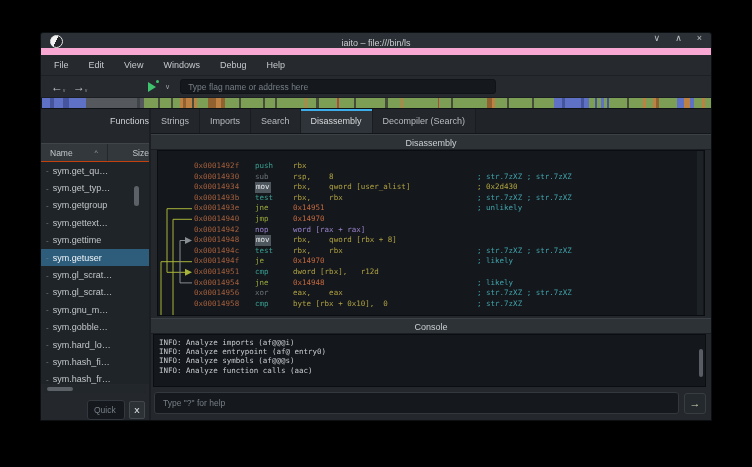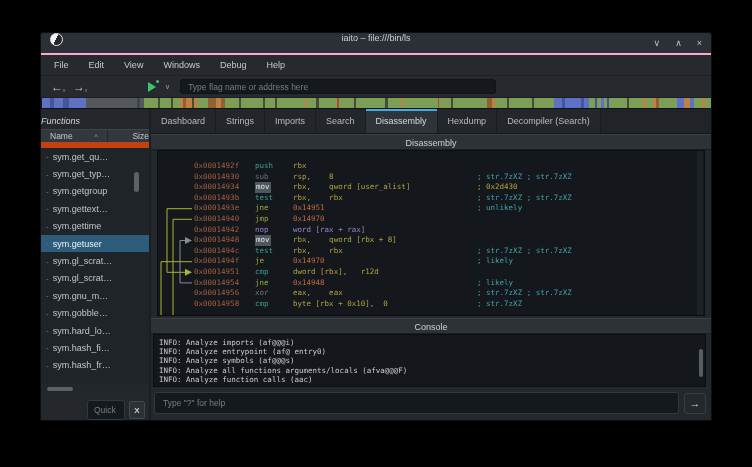--- a/index.html
+++ b/index.html
@@ -3,22 +3,22 @@
 <meta charset="utf-8">
 <style>
   html,body{margin:0;padding:0;background:#000;}
   .screen{position:relative;width:752px;height:467px;background:#000;overflow:hidden;
           font-family:"Liberation Sans",sans-serif;}
   .window{position:absolute;left:40px;top:32px;width:672px;height:389px;background:#24282c;
           border:1px solid #0c0f12;border-radius:3px 3px 0 0;box-sizing:border-box;
           display:flex;flex-direction:column;}
 
   
-  .titlebar{height:22px;background:#2b3036;display:flex;align-items:flex-start;padding:0 9px;
-            position:relative;border-bottom:2px solid #f9a8d4;box-sizing:border-box;border-radius:3px 3px 0 0;}
+  .titlebar{height:22px;background:#2b3036;display:flex;align-items:flex-end;padding:0 9px;
+            position:relative;border-bottom:7px solid #f9a8d4;box-sizing:border-box;border-radius:3px 3px 0 0;}
   .app-icon{width:11px;height:11px;border-radius:50%;border:1px solid #e8e8e8;
             background:linear-gradient(115deg,#f2f2f2 46%,#23262a 46%);}
   .window-title{position:absolute;left:0;right:0;text-align:center;font-size:9px;color:#c9cdd0;}
   .window-controls{margin-left:auto;display:flex;gap:15px;font-size:9px;color:#bcc0c4;z-index:1;}
   .window-controls span{cursor:default;line-height:20px;}
 
   
   .menubar{height:21px;background:#26292d;display:flex;align-items:stretch;padding-left:3px;
            border-bottom:1px solid #1d2125;box-sizing:border-box;}
   .menu-item{padding:0 10px;line-height:20px;font-size:9px;color:#c6cacd;}
@@ -40,22 +40,22 @@
 
   
   .membar{height:11px;background:#15181b;display:flex;align-items:stretch;overflow:hidden;
           border-bottom:1px solid #101316;box-sizing:border-box;padding-left:1px;}
   .mseg{height:100%;flex:0 0 auto;}
 
   
   .main{flex:1;display:flex;min-height:0;}
   .left-dock{width:110px;flex:0 0 110px;display:flex;flex-direction:column;background:#24282c;
              border-right:2px solid #1b1f23;box-sizing:border-box;}
-  .dock-title{height:20px;line-height:24px;text-align:left;font-size:9px;color:#ced2d5;font-style:italic;}
-  .cols-header{height:19px;background:#33383d;border-top:1px solid #404549;border-bottom:6px solid #c2410c;
+  .dock-title{height:34px;line-height:24px;text-align:right;font-size:9px;color:#ced2d5;}
+  .cols-header{height:19px;background:#33383d;border-top:1px solid #404549;border-bottom:1px solid #c2410c;
                display:flex;align-items:center;font-size:8.5px;color:#c3c7ca;box-sizing:border-box;}
   .col-name{padding-left:9px;width:52px;}
   .col-sort{width:14px;color:#9ba1a6;font-size:7px;}
   .col-div{width:1px;height:100%;background:#24282c;}
   .col-size{padding-left:5px;flex:1;margin-left:20px;}
   .fn-list{flex:1;background:#1f2428;position:relative;overflow:hidden;}
   .fn-row{height:17.4px;display:flex;align-items:center;font-size:9px;color:#c2c6c9;white-space:nowrap;}
   .fn-row .tick{color:#767d83;margin:0 4px 0 5px;font-size:8px;}
   .fn-row.sel{background:#2e5d7c;color:#eef4f8;}
   .v-thumb{position:absolute;right:10px;top:24px;width:5px;height:20px;background:#5b6167;border-radius:2.5px;}
@@ -292,26 +292,24 @@
           <div class="h-thumb"></div>
         </div>
         <div class="filter-row">
           <input class="filter-input" type="text" placeholder="Quick Filter" style="">
           <div class="clear-btn">X</div>
         </div>
       </div>
 
       <div class="right">
         <div class="tab-bar">
-            <div class="tab">Dashboard</div>
             <div class="tab">Strings</div>
             <div class="tab">Imports</div>
             <div class="tab">Search</div>
             <div class="tab active">Disassembly</div>
-            <div class="tab">Hexdump</div>
             <div class="tab">Decompiler (Search)</div>
           </div>
 
         <div class="disasm-panel">
           <div class="panel-title">Disassembly</div>
           <div class="ds-box">
             <div class="ds-track"></div>
             <svg class="arrows" width="36" height="164">
                 <polyline points="34,57.7 9,57.7 9,121.3 27,121.3" fill="none" stroke="#a8b339" stroke-width="1"></polyline>
                 <polygon points="27,117.8 27,124.8 34,121.3" fill="#a8b339"></polygon>
@@ -324,21 +322,20 @@
           </div>
         </div>
 
         <div class="console-panel">
           <div class="panel-title">Console</div>
           <div class="console-box">
             <div class="console-thumb"></div>
               <div class="log-line">INFO: Analyze imports (af@@@i)</div>
               <div class="log-line">INFO: Analyze entrypoint (af@ entry0)</div>
               <div class="log-line">INFO: Analyze symbols (af@@@s)</div>
-              <div class="log-line">INFO: Analyze all functions arguments/locals (afva@@@F)</div>
               <div class="log-line">INFO: Analyze function calls (aac)</div>
             </div>
           <div class="console-input-row">
             <input class="console-input" type="text" placeholder="Type &quot;?&quot; for help" style="">
             <div class="submit-btn">→</div>
           </div>
         </div>
       </div>
 
     </div>

